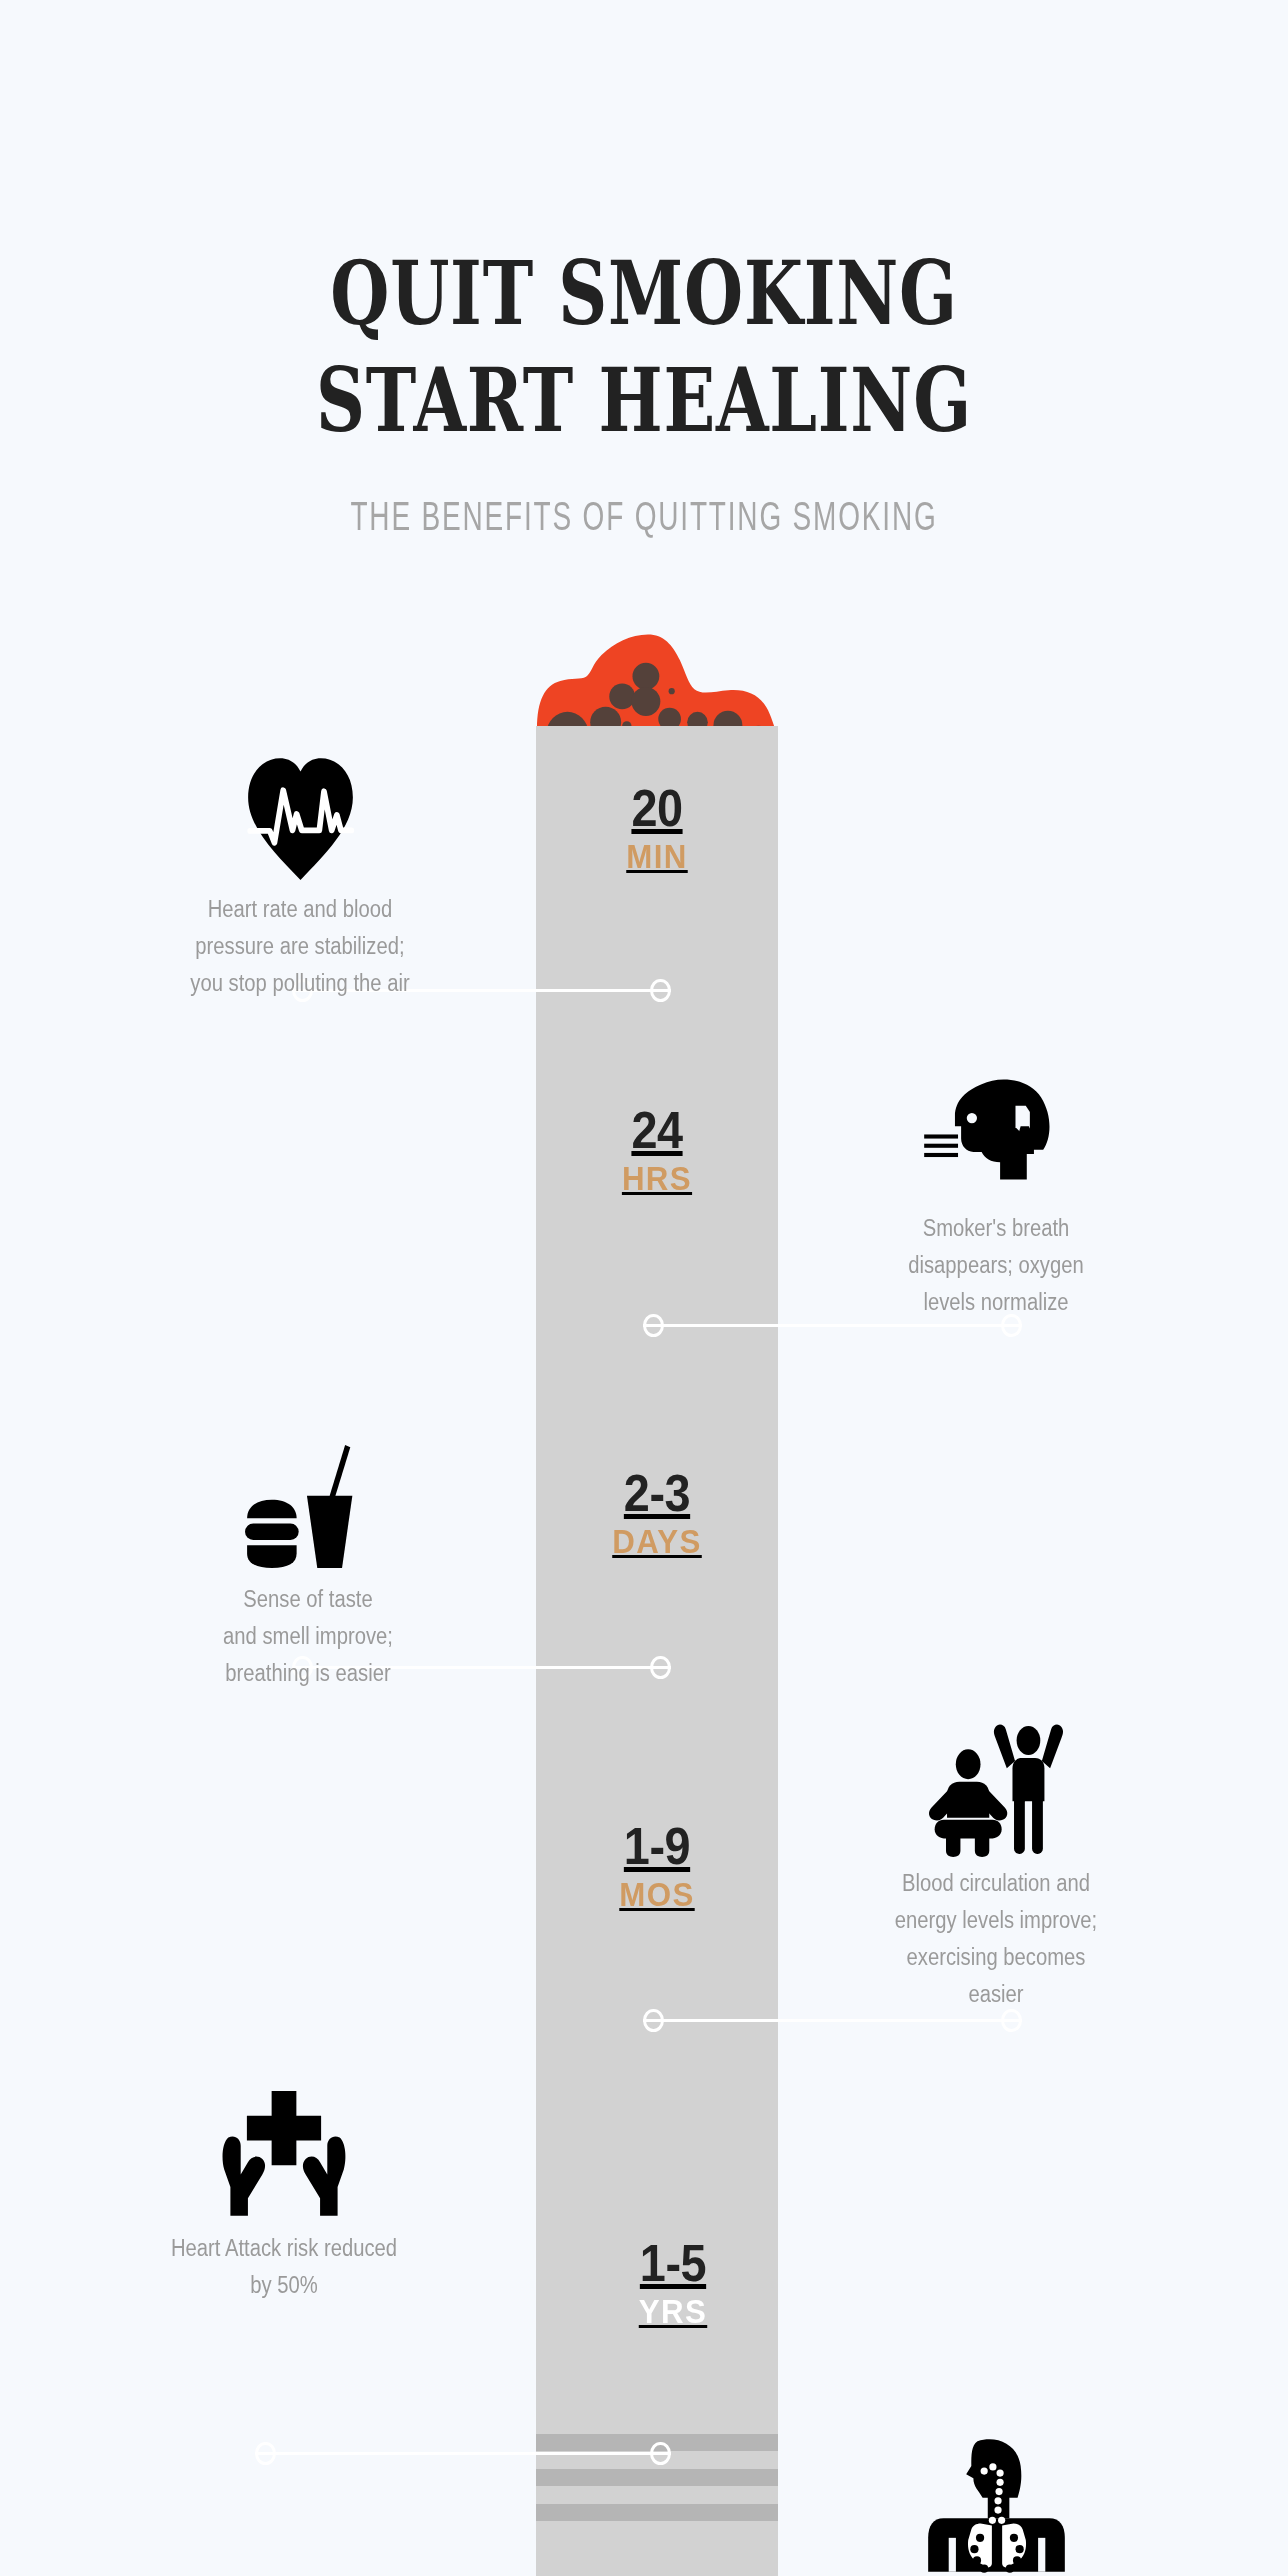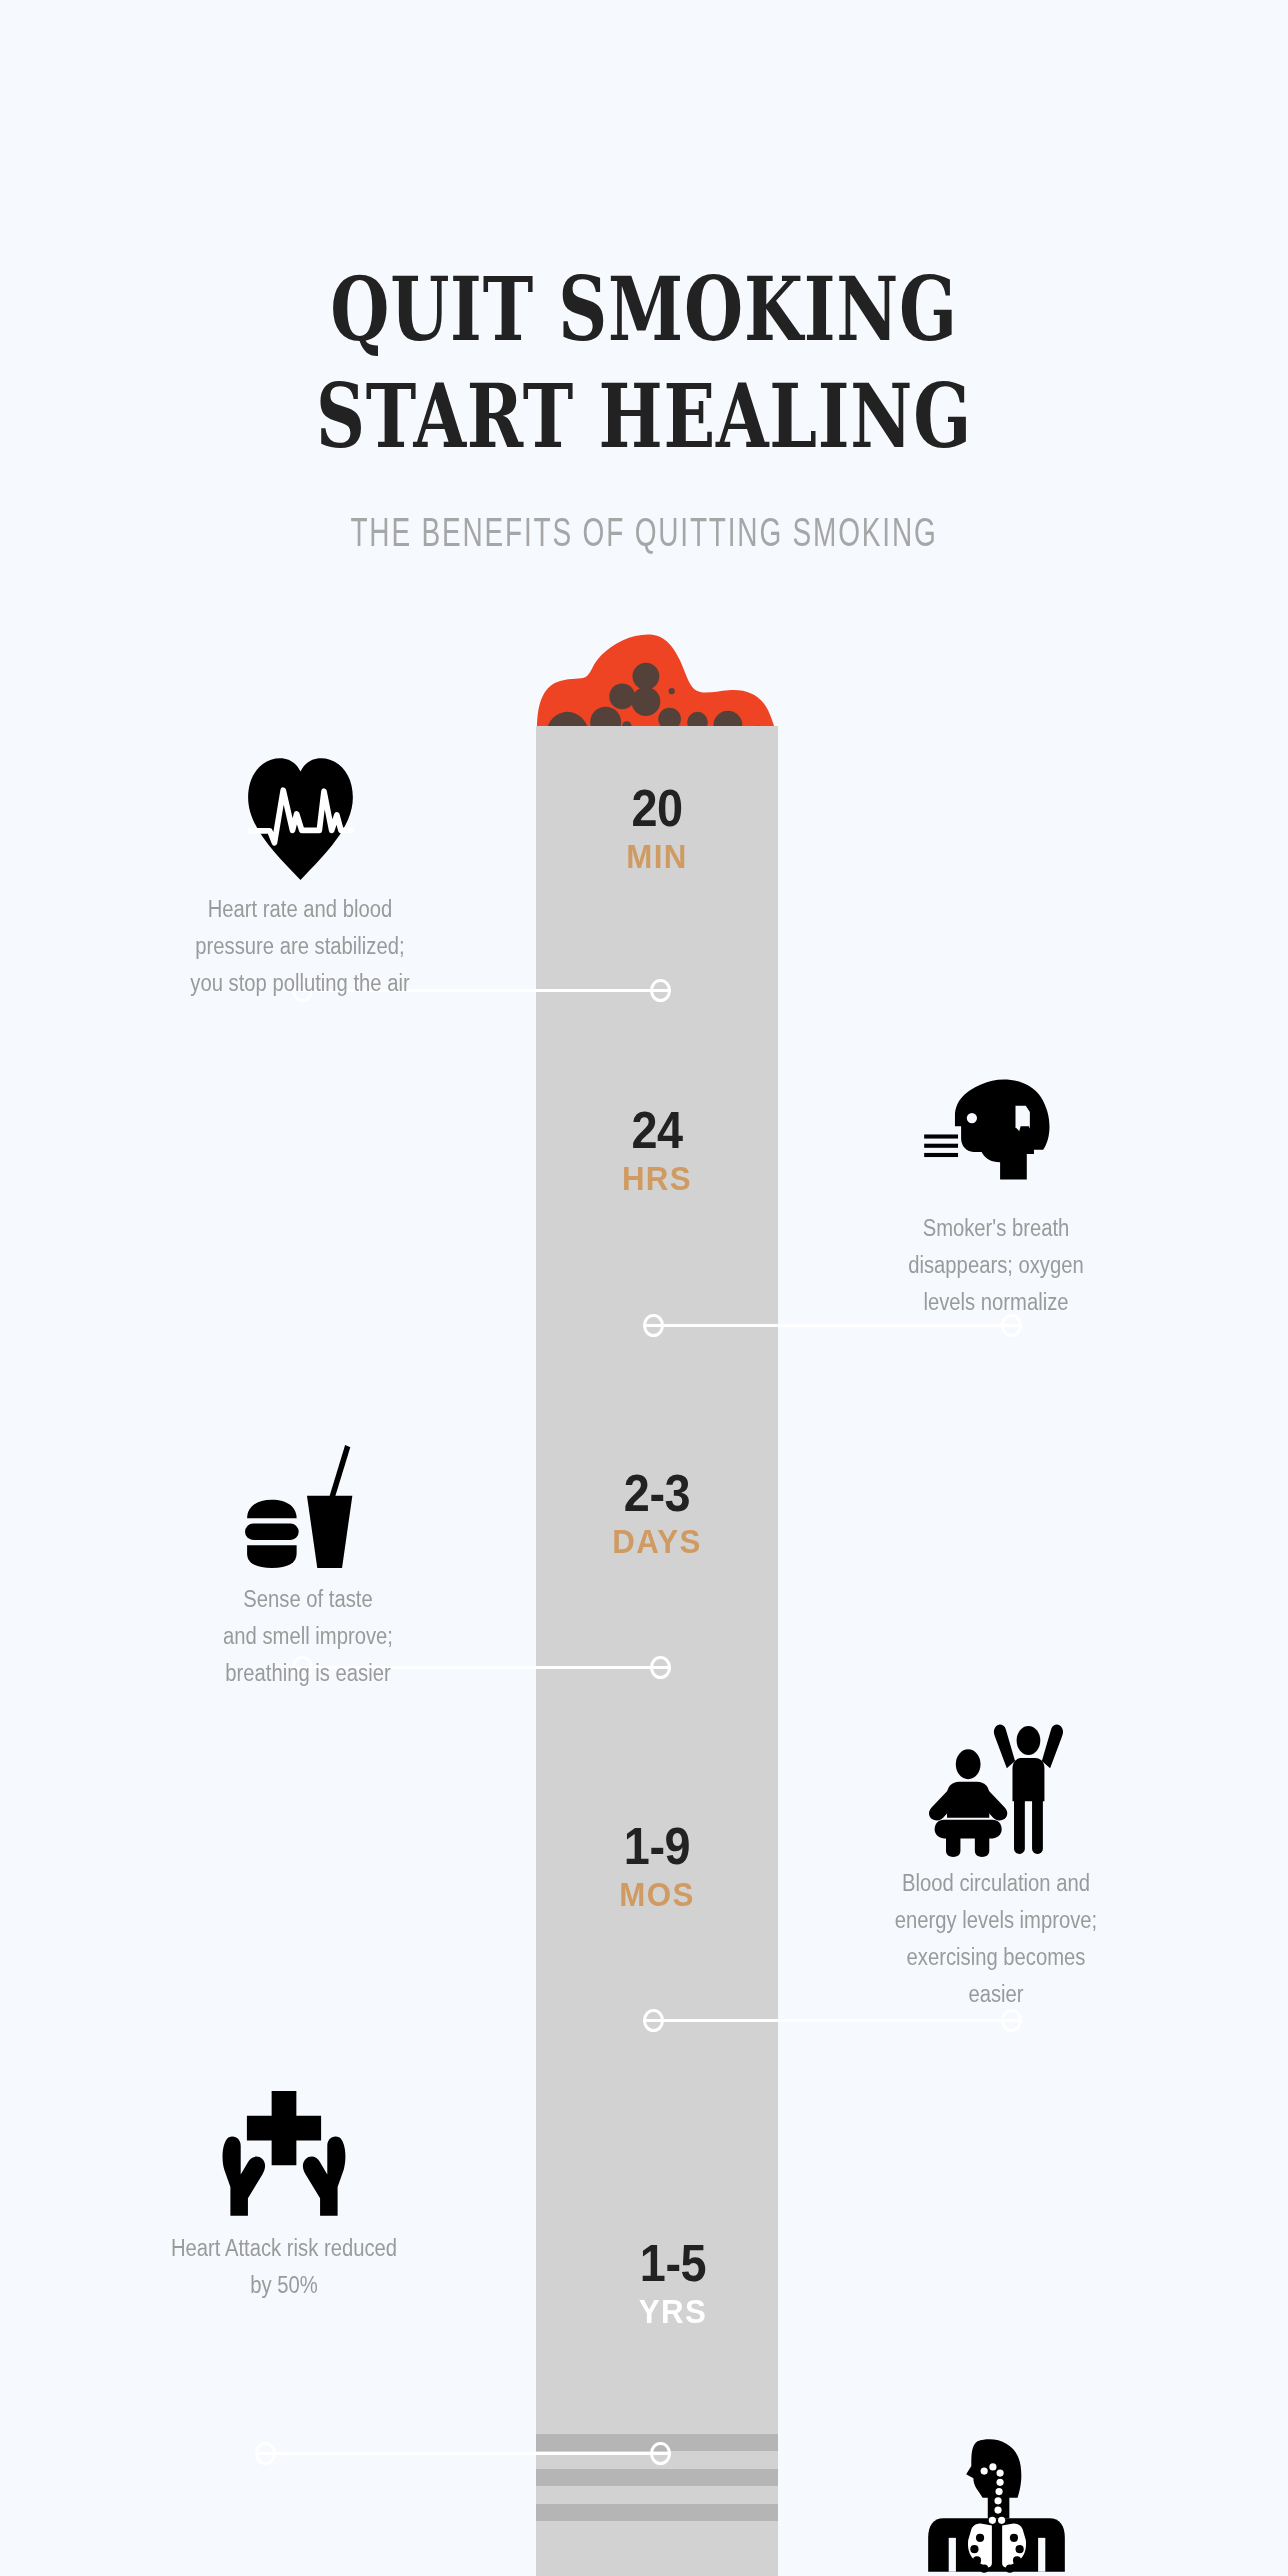--- a/index.html
+++ b/index.html
@@ -4,21 +4,21 @@
 <style>
   * { margin:0; padding:0; box-sizing:border-box; }
   html,body { background:#f6f9fd; }
   body {
     width:1288px; height:3220px;
     font-family:"Liberation Sans", sans-serif;
     position:relative; overflow:hidden;
   }
 
   
-  #header { position:absolute; left:0; top:16px; width:1288px; height:567px; }
+  #header { position:absolute; left:0; top:0; width:1288px; height:567px; }
   #title-line1, #title-line2 {
     position:absolute; left:0; width:1288px; text-align:center;
     font-family:"DejaVu Serif", serif;
     font-weight:bold; color:#222222;
     letter-spacing:1px;
     transform:scaleX(0.78); transform-origin:center center;
   }
   #title-line1 { top:250px; font-size:87px; line-height:87px; }
   #title-line2 { top:357px; font-size:87px; line-height:87px; }
   #subtitle {
@@ -36,21 +36,21 @@
     position:absolute; left:0; top:103px; width:242px; height:1681px;
     background:#d2d2d2;
   }
   #cig-band {
     position:absolute; left:0; top:1784px; width:242px; height:174px;
     background:#d2d2d2;
   }
   .band-stripe { position:absolute; left:0; width:242px; height:17px; background:#b5b5b5; }
 
   
-  .marker { position:absolute; left:536px; width:242px; text-align:center; }
+  .marker { position:absolute; left:536px; width:242px; text-align:center;text-decoration:underline; }
   .marker .num {
     font-family:"Liberation Sans", sans-serif;
     font-weight:bold; font-size:52px; line-height:54px;
     color:#222222; letter-spacing:-0.5px;
     transform:scaleX(0.90); transform-origin:center center;
   }
   .marker .unit {
     font-family:"Liberation Sans", sans-serif;
     font-weight:bold; font-size:34px; line-height:37px;
     color:#d09b62; letter-spacing:1.5px; margin-top:3.1px;

